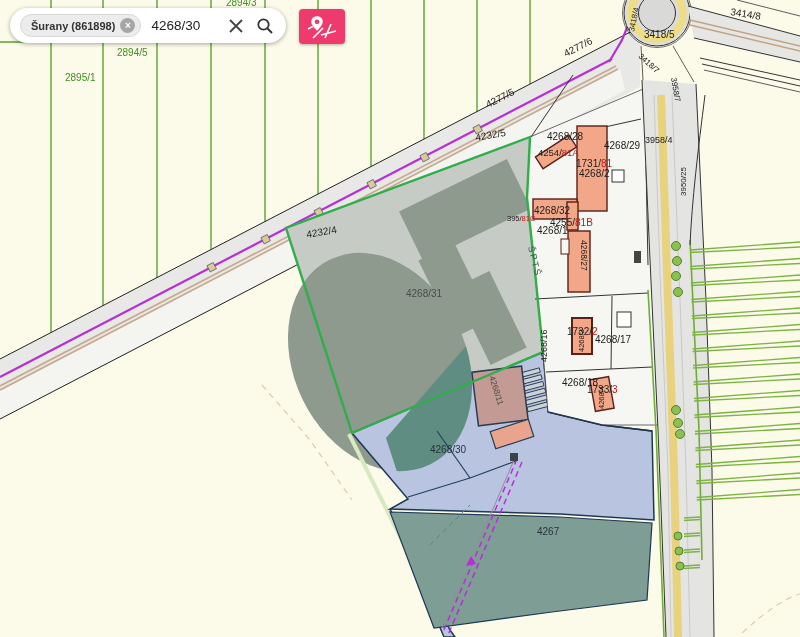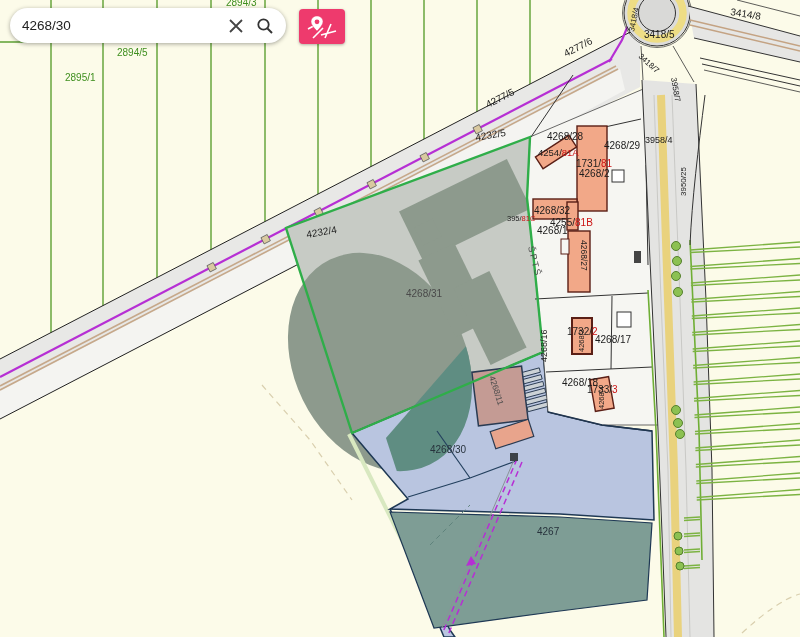--- a/index.html
+++ b/index.html
@@ -275,20 +275,24 @@
         <text x="587" y="393" font-size="10" fill="#1c1c1c"><tspan>1733/</tspan><tspan fill="#cc1414">3</tspan></text>
         <text x="604" y="409" font-size="7.5" fill="#1c1c1c" transform="rotate(-90 604 409)"><tspan>4268/4</tspan></text>
         <text x="489" y="377" font-size="8.5" fill="#4a4a4a" transform="rotate(72 489 377)"><tspan>4268/11</tspan></text>
         <text x="406" y="297" font-size="10" fill="#4a4a4a"><tspan>4268/31</tspan></text>
         <text x="430" y="453" font-size="10" fill="#27323c"><tspan>4268/30</tspan></text>
         <text x="537" y="535" font-size="10" fill="#27323c"><tspan>4267</tspan></text>
       </g>
 </svg>
 
 <div class="searchbar">
+  <span class="chip">
+    <span>Šurany (861898)</span>
+    <span class="chip-x">×</span>
+  </span>
   <input class="query" value="4268/30" style="">
   <button class="icon-btn" title="">
     <svg width="16" height="16" viewBox="0 0 16 16">
       <path d="M2 2 L14 14 M14 2 L2 14" stroke="#444" stroke-width="1.8" fill="none"></path>
     </svg>
   </button>
   <button class="icon-btn">
     <svg width="18" height="18" viewBox="0 0 18 18">
       <circle cx="7.5" cy="7.5" r="5.2" stroke="#333" stroke-width="1.8" fill="none"></circle>
       <line x1="11.5" y1="11.5" x2="16" y2="16" stroke="#333" stroke-width="2"></line>

